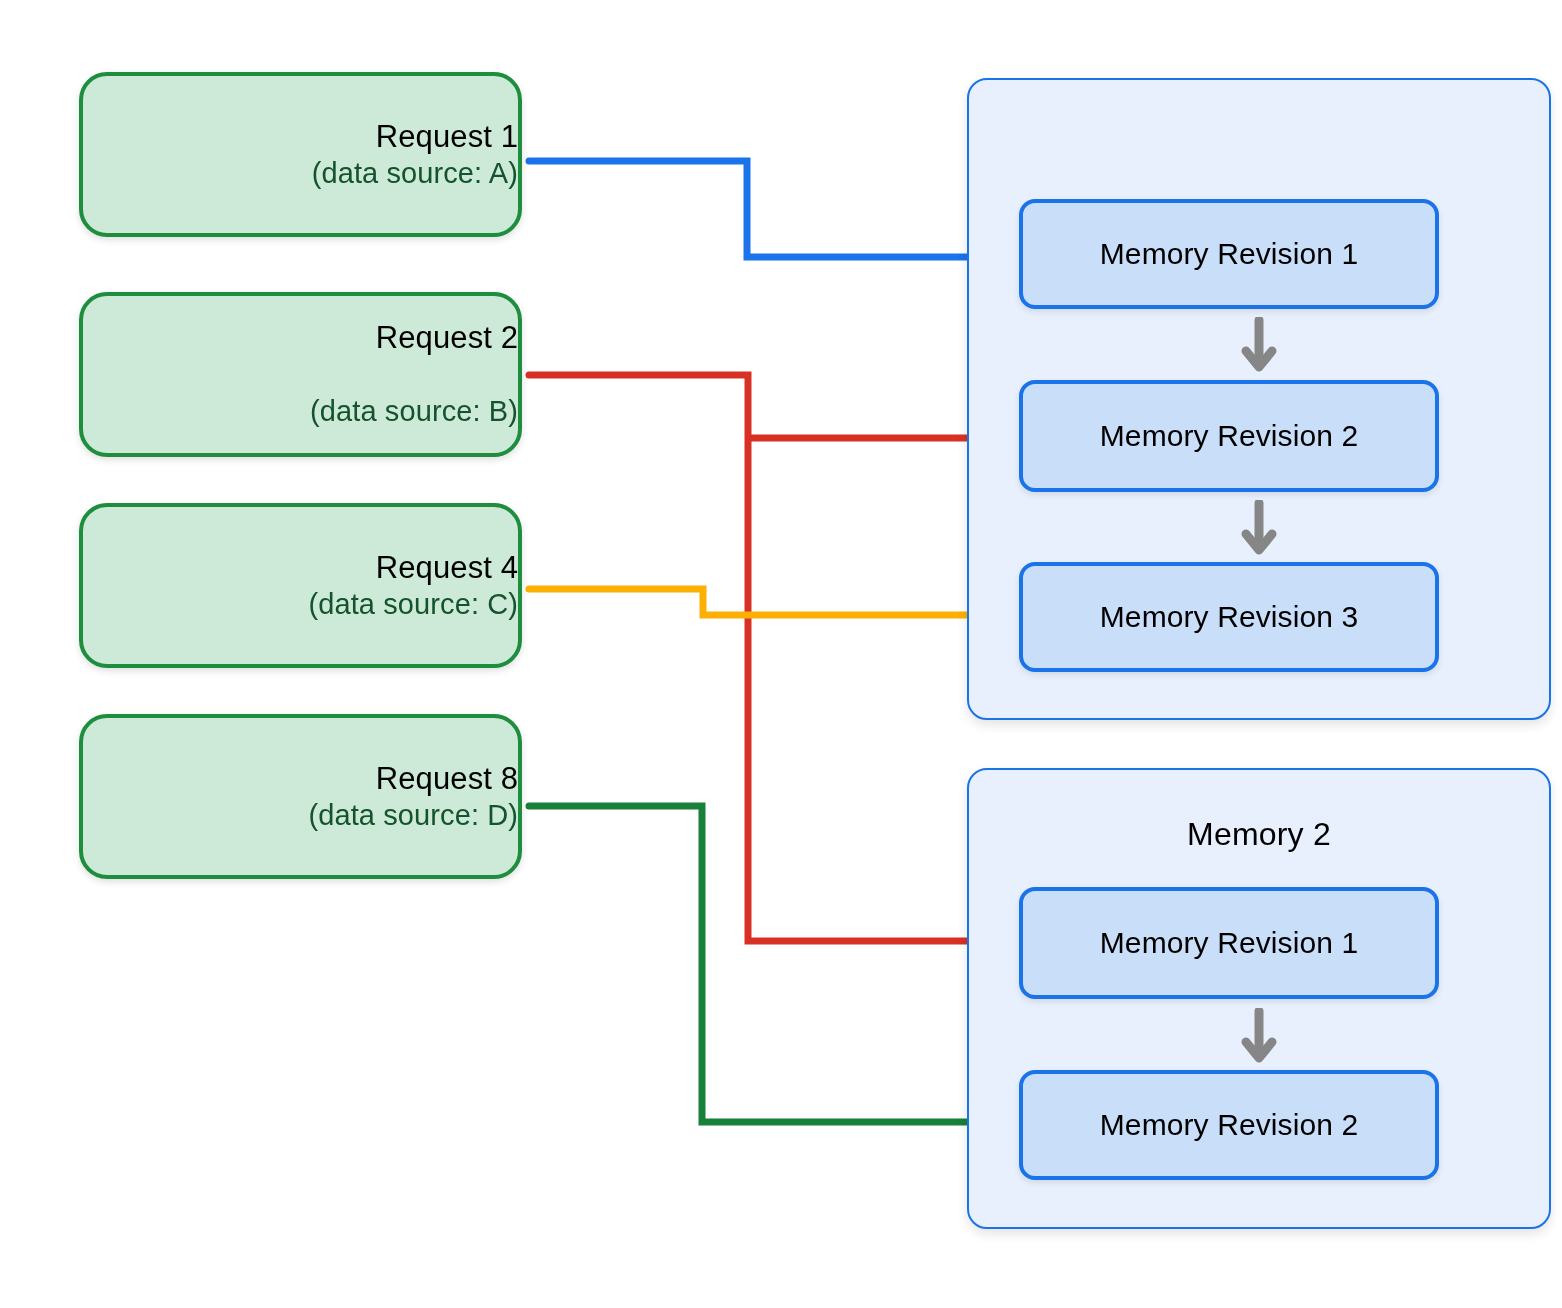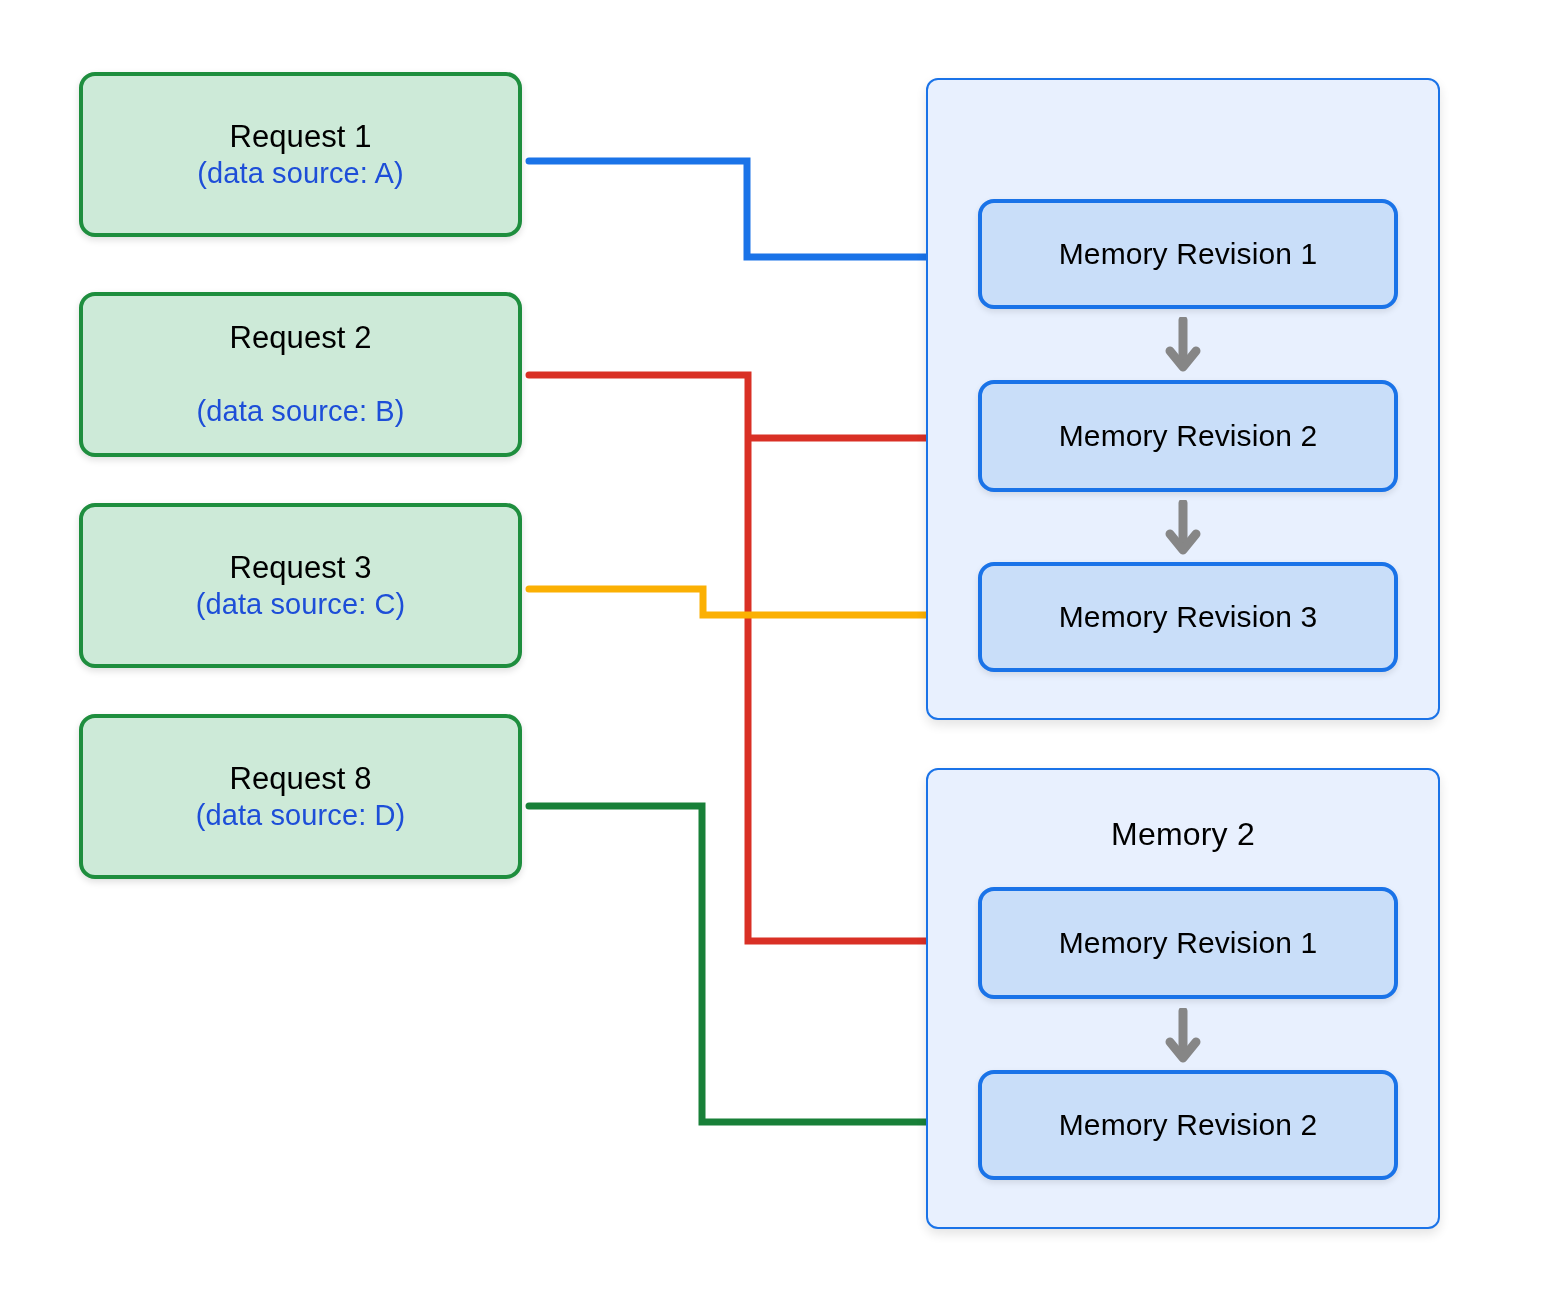--- a/index.html
+++ b/index.html
@@ -28,49 +28,49 @@
 
   
   .request-box {
     position: absolute;
     left: 79px;
     width: 443px;
     height: 165px;
     box-sizing: border-box;
     background: #cdead8;
     border: 4px solid #1e8e3e;
-    border-radius: 16px;
+    border-radius: 28px;
     display: flex;
     flex-direction: column;
-    align-items: center;
+    align-items: flex-end;
     justify-content: center;
     box-shadow: 0 3px 7px rgba(0,0,0,0.13);
   }
   .request-title {
     font-size: 31px;
     color: #000000;
     line-height: 1.22;
     letter-spacing: 0.1px;
   }
   .request-sub {
     font-size: 29px;
-    color: #1d4ed8;
+    color: #14532d;
     line-height: 1.22;
     letter-spacing: 0.1px;
   }
 
   
   .memory-container {
     position: absolute;
-    left: 926px;
-    width: 514px;
+    left: 967px;
+    width: 584px;
     box-sizing: border-box;
     background: #e8f0fe;
     border: 2px solid #1a73e8;
-    border-radius: 12px;
+    border-radius: 20px;
     box-shadow: 0 5px 11px rgba(0,0,0,0.11);
   }
   .memory-title {
     position: absolute;
     left: 0;
     width: 100%;
     text-align: center;
     font-size: 32px;
     color: #000000;
     letter-spacing: 0.2px;
@@ -138,21 +138,21 @@
     <div class="request-title">Request 1</div>
     <div class="request-sub">(data source: A)</div>
   </div>
 
   <div class="request-box" style="top:292px;gap:37px;">
     <div class="request-title">Request 2</div>
     <div class="request-sub">(data source: B)</div>
   </div>
 
   <div class="request-box" style="top:503px;">
-    <div class="request-title">Request 3</div>
+    <div class="request-title">Request 4</div>
     <div class="request-sub">(data source: C)</div>
   </div>
 
   <div class="request-box" style="top:714px;">
     <div class="request-title">Request 8</div>
     <div class="request-sub">(data source: D)</div>
   </div>
 
   <div class="memory-container" style="top:78px; height:642px;">
 

